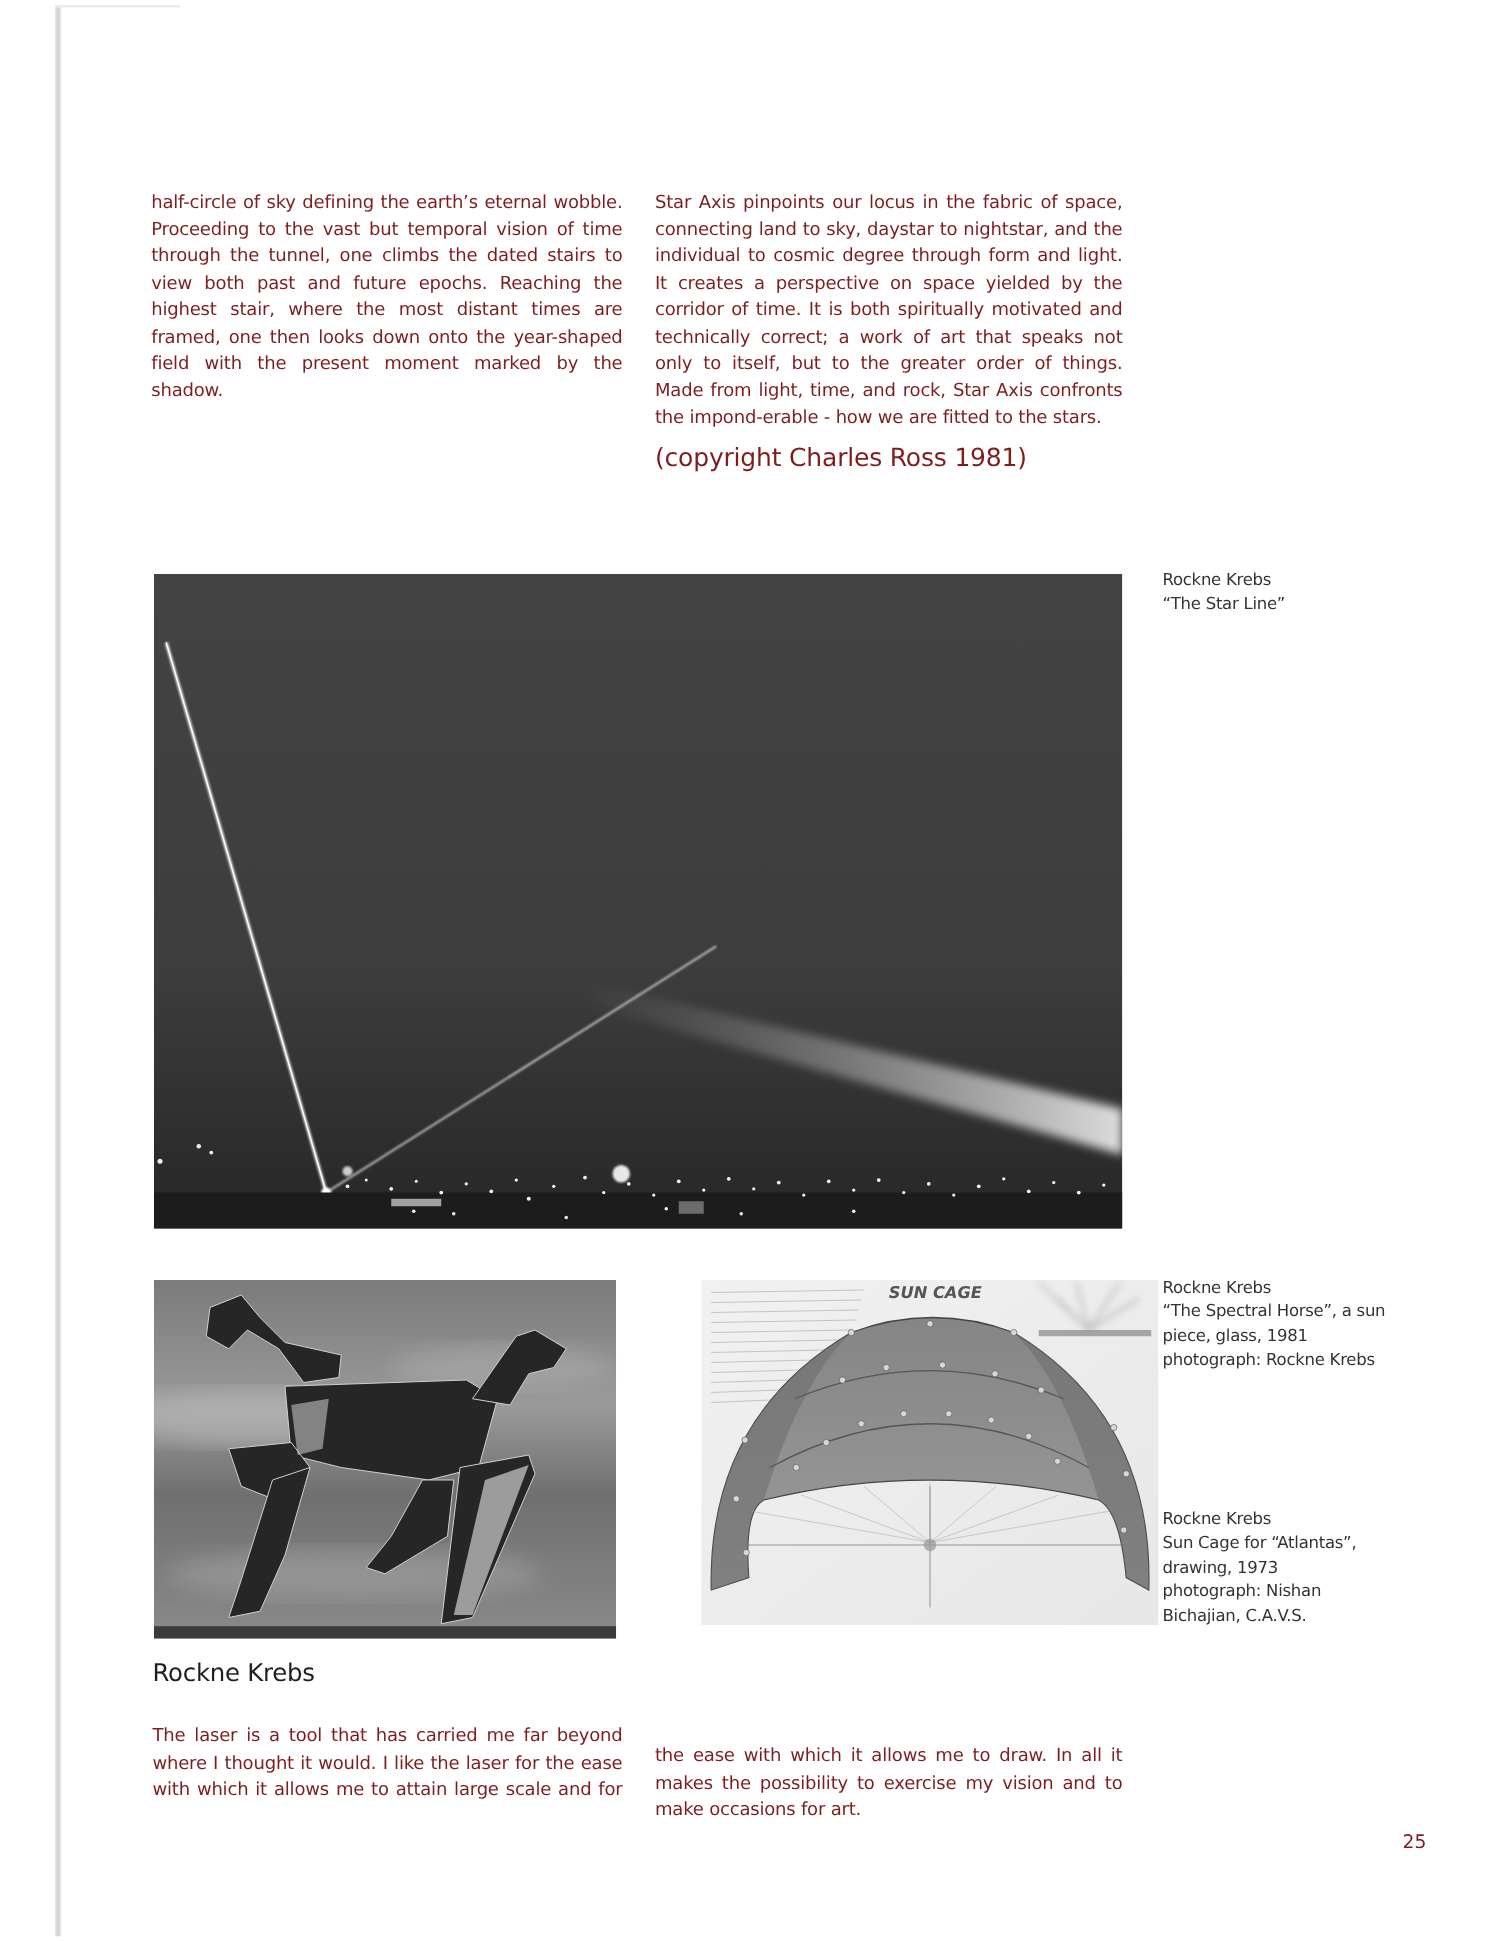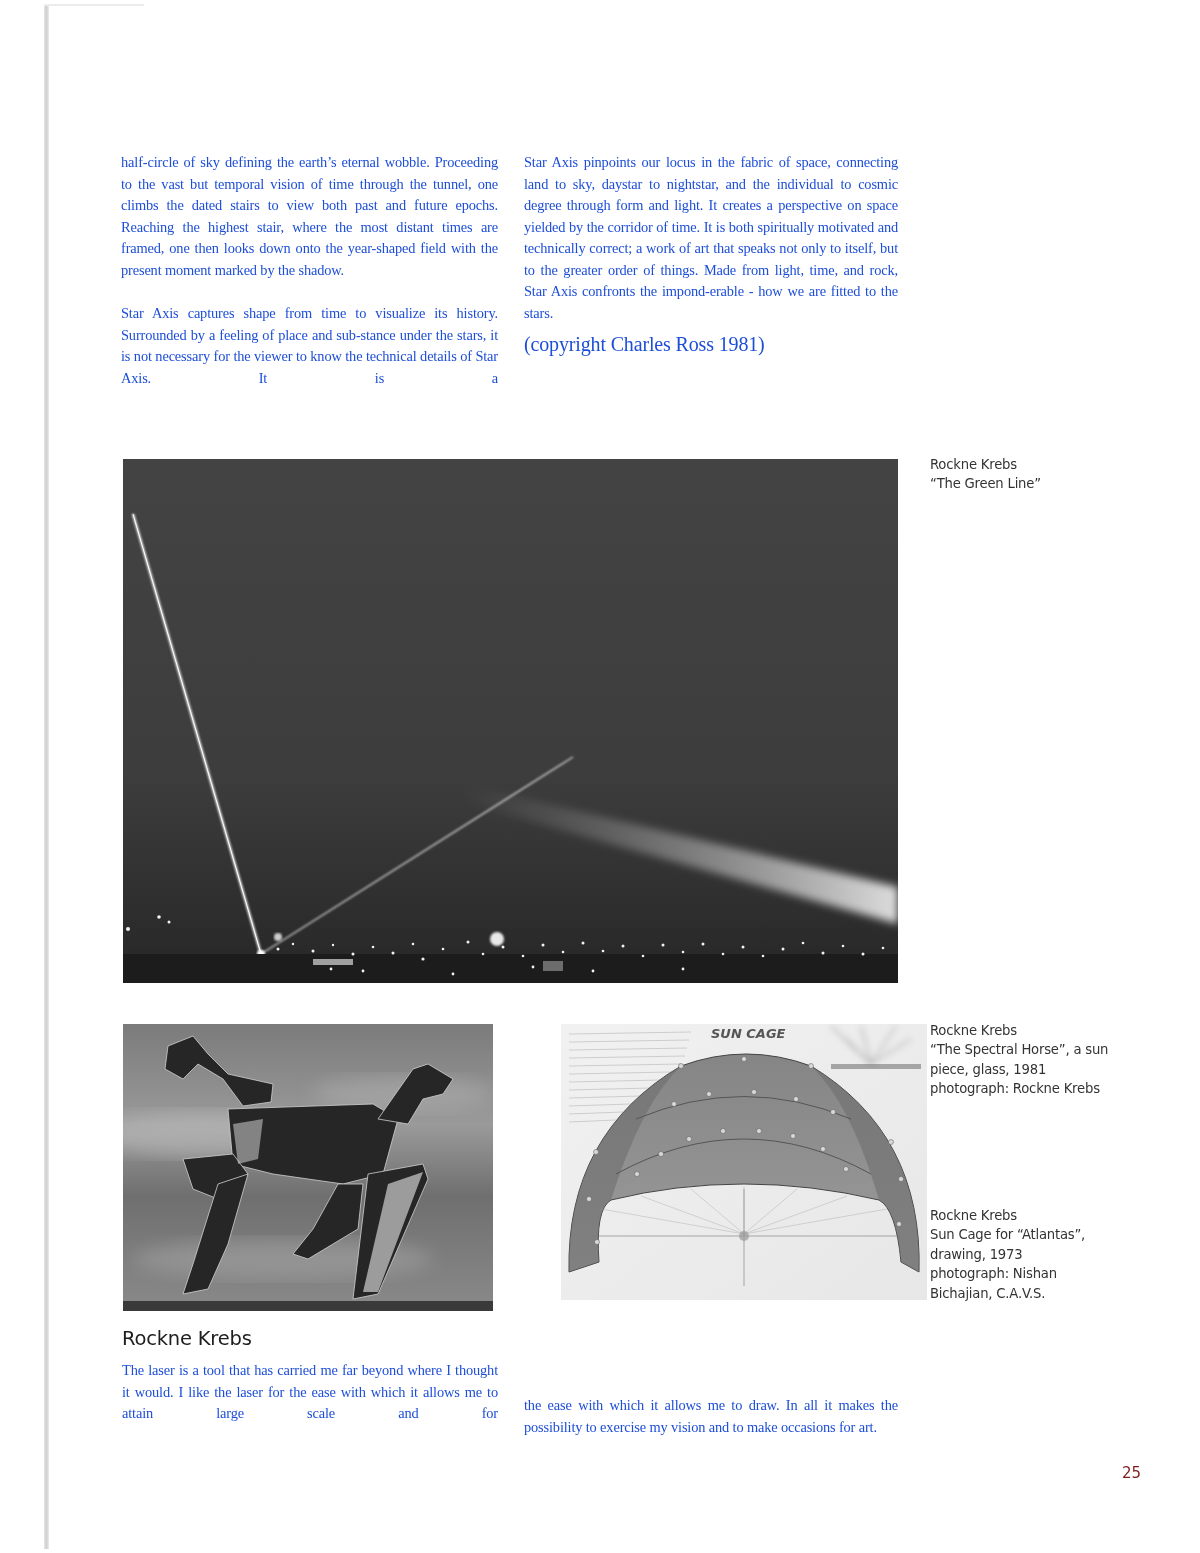--- a/index.html
+++ b/index.html
@@ -15,22 +15,21 @@
   }
   .spine-top {
     position: absolute; left: 44px; top: 4px; width: 100px; height: 2px;
     background: #ececec;
   }
   .col {
     position: absolute;
     font-size: 14.4px;
     line-height: 21.5px;
     letter-spacing: -0.15px;
-    color: #1d4ed8;
-    font-family: Liberation Serif, serif;
+    color: #7f1d1d;
   }
   .col p { margin: 0; text-align: justify; }
   .col-left-top { left: 121px; top: 152px; width: 377px; }
   .col-right-top { left: 524px; top: 152px; width: 374px; }
   .col-left-top p + p { margin-top: 22px; }
   .col-right-top p + p { margin-top: 13px; }
   .last-line { text-align-last: left; }
   .copyright { margin-top: 10px !important; text-align: left !important; font-size: 20px; }
 
   .caption {
@@ -58,21 +57,20 @@
   }
 </style>
 </head>
 <body>
 
 <div class="spine"></div>
 <div class="spine-top"></div>
 
 <div class="col col-left-top">
   <p class="last-line">half-circle of sky defining the earth’s eternal wobble. Proceeding to the vast but temporal vision of time through the tunnel, one climbs the dated stairs to view both past and future epochs. Reaching the highest stair, where the most distant times are framed, one then looks down onto the year-shaped field with the present moment marked by the shadow.</p>
-  <p class="last-line" style="text-align-last: justify;">Star Axis captures shape from time to visualize its history. Surrounded by a feeling of place and sub-stance under the stars, it is not necessary for the viewer to know the technical details of Star Axis. It is a</p>
 </div>
 
 <div class="col col-right-top">
   <p class="last-line">Star Axis pinpoints our locus in the fabric of space, connecting land to sky, daystar to nightstar, and the individual to cosmic degree through form and light. It creates a perspective on space yielded by the corridor of time. It is both spiritually motivated and technically correct; a work of art that speaks not only to itself, but to the greater order of things. Made from light, time, and rock, Star Axis confronts the impond-erable - how we are fitted to the stars.</p>
   <p class="copyright">(copyright Charles Ross 1981)</p>
 </div>
 
 <div class="photo" style="left:123px; top:459px; width:775px; height:524px;">
   <svg viewBox="0 0 775 524" preserveAspectRatio="none">
     <defs>
@@ -144,21 +142,21 @@
         <circle cx="560" cy="510" r="1.4"></circle>
     </g>
     <circle cx="374" cy="480" r="7" fill="#e8e8e8" filter="url(#blur1)"></circle>
     <circle cx="155" cy="478" r="4" fill="#cccccc" filter="url(#blur1)"></circle>
     <rect x="190" y="500" width="40" height="6" fill="#d8d8d8" opacity="0.7"></rect>
     <rect x="420" y="502" width="20" height="10" fill="#bbbbbb" opacity="0.5"></rect>
   </svg>
 </div>
 <div class="caption" style="top:455px;">
   <div>Rockne Krebs</div>
-  <div>“The Green Line”</div>
+  <div>“The Star Line”</div>
 </div>
 
 <div class="photo" style="left:123px; top:1024px; width:370px; height:287px;">
   <svg viewBox="0 0 370 287" preserveAspectRatio="none">
     <defs>
       <linearGradient id="clouds" x1="0" y1="0" x2="0" y2="1">
         <stop offset="0" stop-color="#7b7b7b"></stop>
         <stop offset="0.35" stop-color="#9a9a9a"></stop>
         <stop offset="0.6" stop-color="#6f6f6f"></stop>
         <stop offset="1" stop-color="#8a8a8a"></stop>
@@ -280,19 +278,19 @@
   <div>Rockne Krebs</div>
   <div>Sun Cage for “Atlantas”,</div>
   <div>drawing, 1973</div>
   <div>photograph: Nishan</div>
   <div>Bichajian, C.A.V.S.</div>
 </div>
 
 <div class="section-title">Rockne Krebs</div>
 
 <div class="col col-left-bottom">
-  <p style="text-align-last: justify;">The laser is a tool that has carried me far beyond where I thought it would. I like the laser for the ease with which it allows me to attain large scale and for</p>
+  <p style="text-align-last: justify; margin-top: 19px;">The laser is a tool that has carried me far beyond where I thought it would. I like the laser for the ease with which it allows me to attain large scale and for</p>
 </div>
 <div class="col col-right-bottom">
   <p class="last-line">the ease with which it allows me to draw. In all it makes the possibility to exercise my vision and to make occasions for art.</p>
 </div>
 
 <div class="page-number">25</div>
 
 </body></html>

